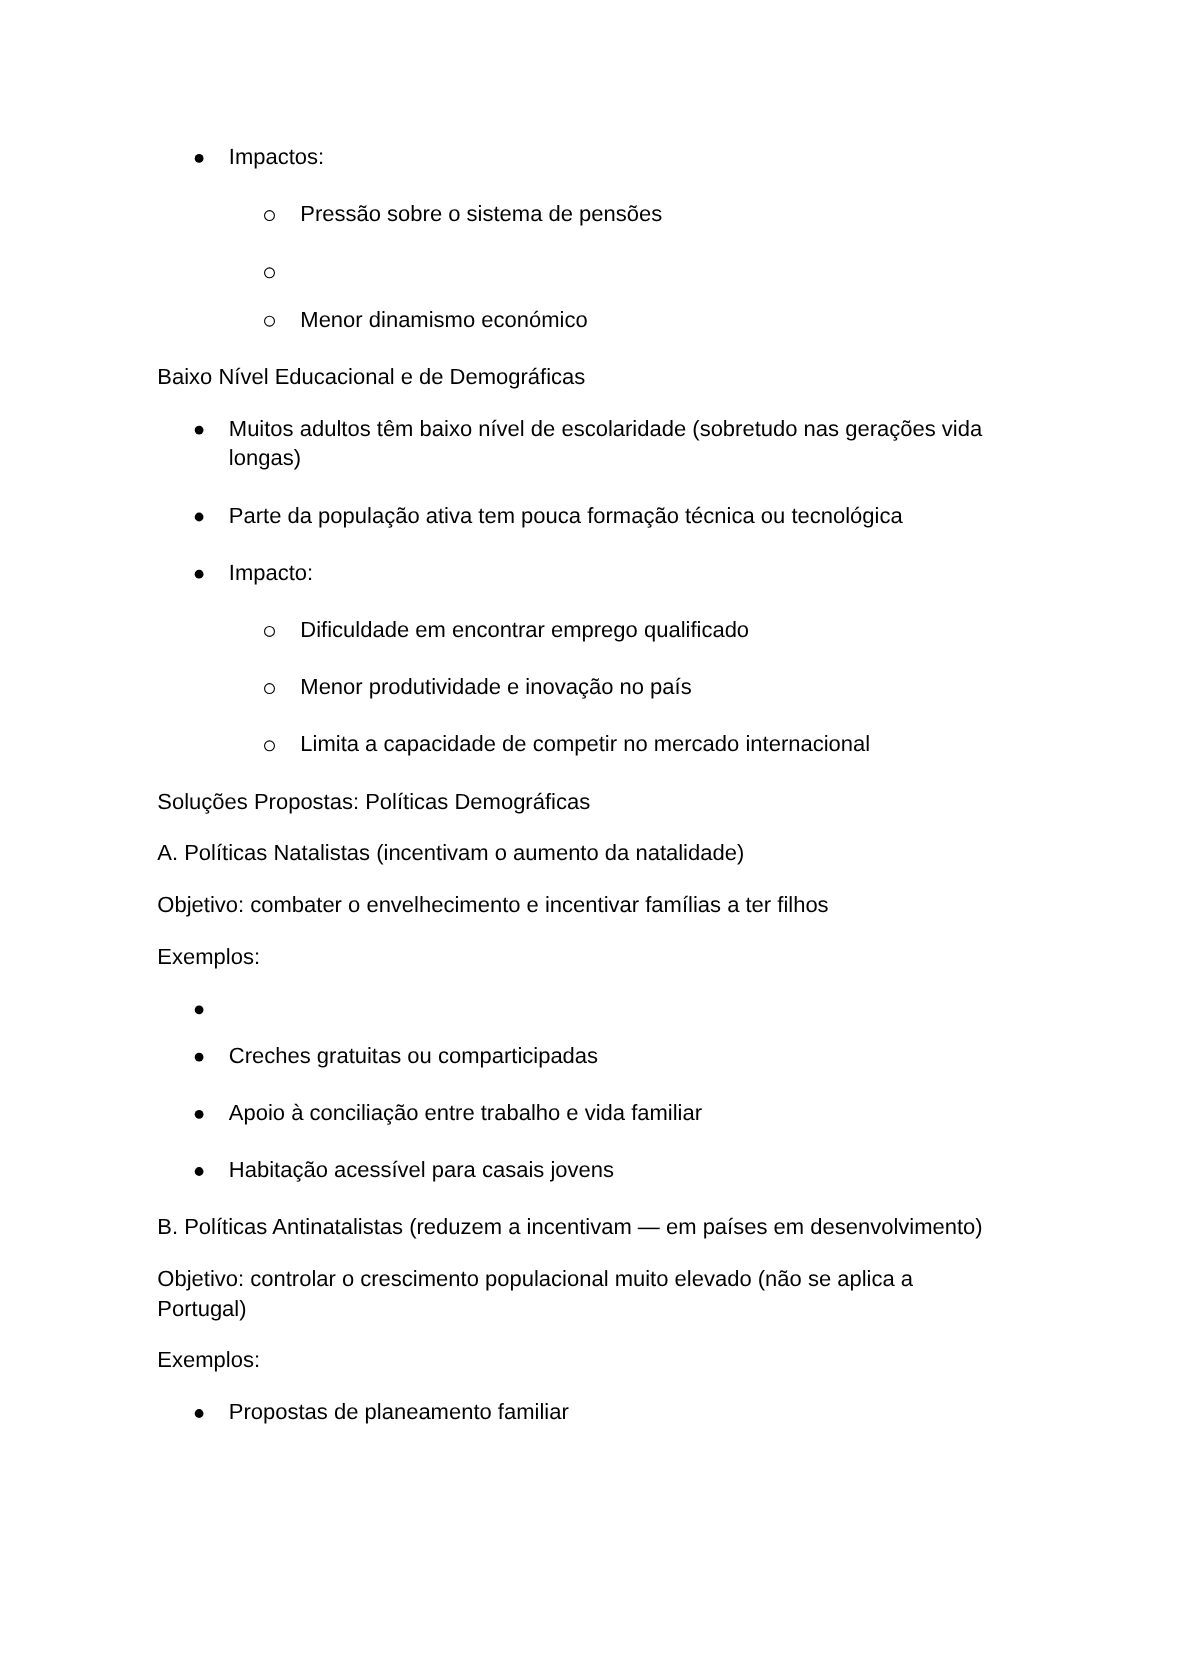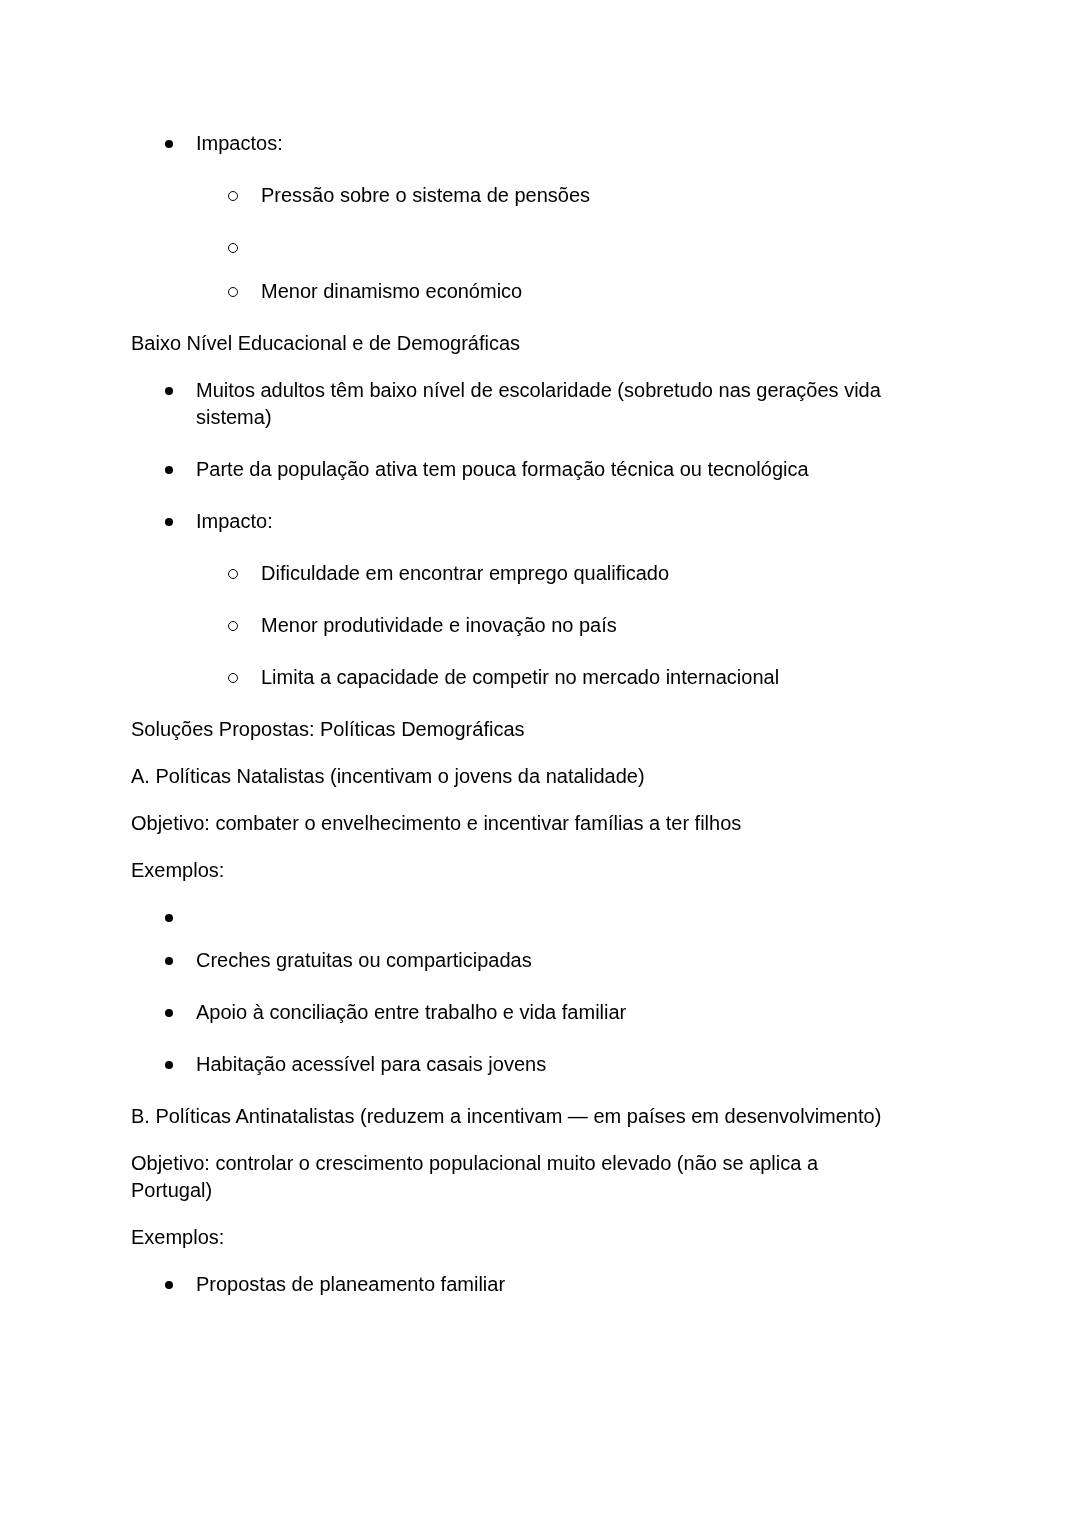--- a/index.html
+++ b/index.html
@@ -10,20 +10,21 @@
     color: #000000;
     font-family: "Liberation Sans", "DejaVu Sans", sans-serif;
   }
   .doc-page {
     box-sizing: border-box;
     width: 932px;
     height: 1525px;
     padding: 130px 100px 0 131px;
     overflow: hidden;
     background: #ffffff;
+    margin-left: 12px;
   }
   .block {
     font-size: 20px;
     line-height: 27px;
     margin: 0 0 20px 0;
     white-space: nowrap;
   }
   .heading { font-weight: 700; }
   .bullet-1, .bullet-2 {
     margin-bottom: 25px;
@@ -63,21 +64,21 @@
       <div class="block bullet-2">
         <span class="marker"></span>
       </div>
       <div class="block bullet-2">
         <span class="marker"></span>
         <span class="txt"><span>Menor dinamismo económico</span></span>
       </div>
       <div class="block heading"><span class="txt"><span class="b">Baixo Nível Educacional e de Demográficas</span></span></div>
       <div class="block bullet-1">
         <span class="marker"></span>
-        <span class="txt"><span>Muitos adultos têm </span><span class="b">baixo nível de escolaridade</span><span> (sobretudo nas gerações vida</span><br><span>sistema)</span></span>
+        <span class="txt"><span>Muitos adultos têm </span><span class="b">baixo nível de escolaridade</span><span> (sobretudo nas gerações vida</span><br><span>longas)</span></span>
       </div>
       <div class="block bullet-1">
         <span class="marker"></span>
         <span class="txt"><span>Parte da população ativa tem </span><span class="b">pouca formação técnica ou tecnológica</span></span>
       </div>
       <div class="block bullet-1">
         <span class="marker"></span>
         <span class="txt"><span>Impacto:</span></span>
       </div>
       <div class="block bullet-2">
@@ -86,21 +87,21 @@
       </div>
       <div class="block bullet-2">
         <span class="marker"></span>
         <span class="txt"><span>Menor produtividade e inovação no país</span></span>
       </div>
       <div class="block bullet-2">
         <span class="marker"></span>
         <span class="txt"><span>Limita a capacidade de competir no mercado internacional</span></span>
       </div>
       <div class="block heading"><span class="txt"><span class="b">Soluções Propostas: Políticas Demográficas</span></span></div>
-      <div class="block heading"><span class="txt"><span class="b">A. Políticas Natalistas (incentivam o jovens da natalidade)</span></span></div>
+      <div class="block heading"><span class="txt"><span class="b">A. Políticas Natalistas (incentivam o aumento da natalidade)</span></span></div>
       <div class="block paragraph"><span class="txt"><span>Objetivo: combater o envelhecimento e incentivar famílias a ter filhos</span></span></div>
       <div class="block heading"><span class="txt"><span class="b">Exemplos:</span></span></div>
       <div class="block bullet-1">
         <span class="marker"></span>
       </div>
       <div class="block bullet-1">
         <span class="marker"></span>
         <span class="txt"><span>Creches gratuitas ou comparticipadas</span></span>
       </div>
       <div class="block bullet-1">

